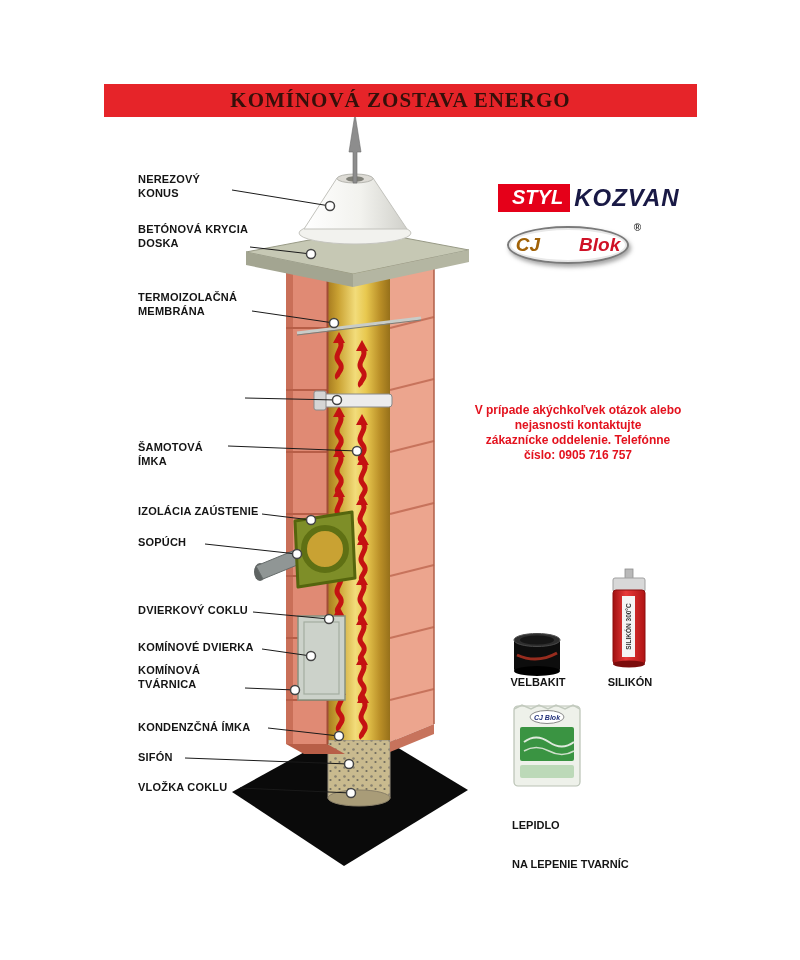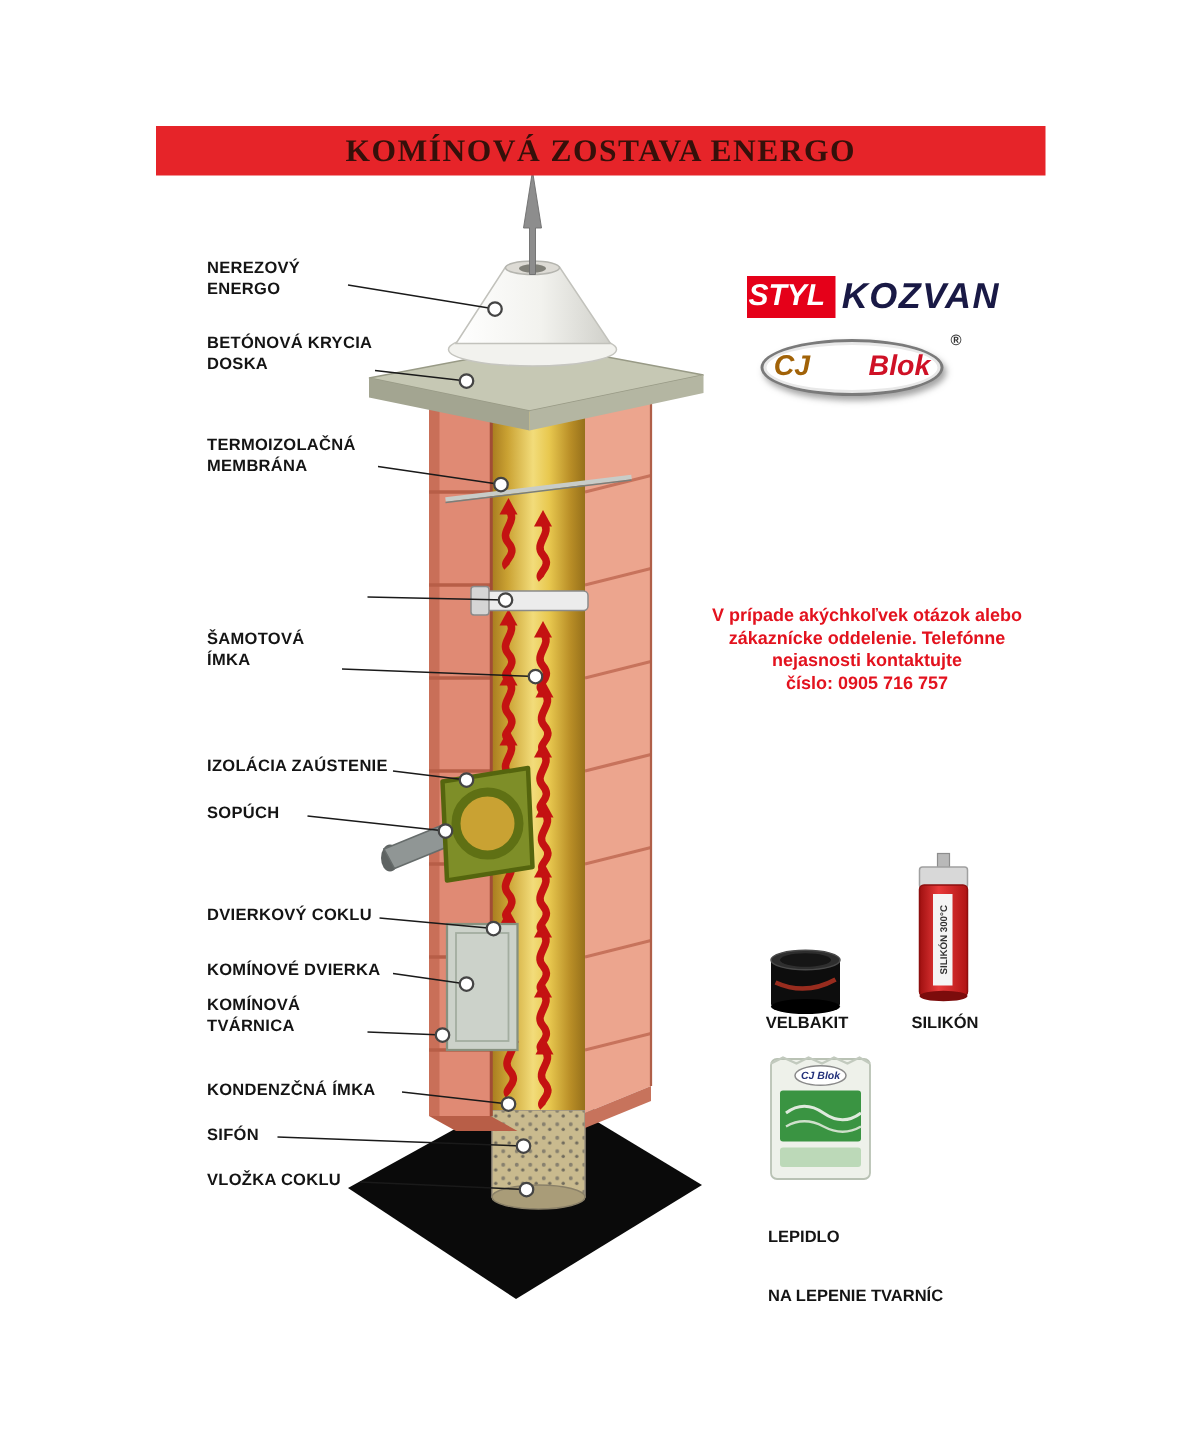--- a/index.html
+++ b/index.html
@@ -9,21 +9,21 @@
           display:flex;align-items:center;justify-content:center;
           font-family:"Liberation Serif",serif;font-weight:bold;font-size:21px;
           color:#35100a;letter-spacing:1px;z-index:3;}
   .diagram{position:absolute;left:0;top:0;z-index:1;}
   .part-label{position:absolute;z-index:2;font-size:11px;font-weight:bold;color:#141414;
               line-height:14px;letter-spacing:.2px;white-space:nowrap;}
   .part-label span{display:block;}
   .part-label .note{font-size:8px;letter-spacing:0;}
   .logo-styl{position:absolute;left:498px;top:184px;z-index:3;display:flex;align-items:center;
              font-style:italic;font-weight:bold;white-space:nowrap;}
-  .styl-box{background:#e50019;color:#fff;font-size:20px;padding:2px 7px 3px 1px;}
+  .styl-box{background:#e50019;color:#fff;font-size:20px;padding:2px 7px 3px 14px;}
   .kozvan{color:#191945;font-size:24px;margin-left:4px;letter-spacing:1px;}
   .logo-cjblok{position:absolute;left:507px;top:226px;z-index:3;width:118px;height:34px;
                background:#fff;border:2px solid #7a7a7a;border-radius:50%;
                box-shadow:2px 3px 4px rgba(90,90,90,.55), inset 0 0 0 2px #e8e8e8;
                display:flex;align-items:center;justify-content:center;gap:5px;
                font-style:italic;font-weight:bold;font-size:19px;white-space:nowrap;}
   .cj{color:#a16207;}
   .blok{color:#cf1126;margin-left:34px;}
   .reg{position:absolute;right:-14px;top:-6px;font-size:10px;font-style:normal;color:#333;}
   .contact{position:absolute;left:452px;top:403px;width:252px;z-index:3;text-align:center;
@@ -226,31 +226,31 @@
       <text x="547" y="719.5" font-size="7" font-family="Liberation Sans, sans-serif" font-weight="bold" font-style="italic" fill="#22307a" text-anchor="middle">CJ Blok</text>
       <rect x="520" y="727" width="54" height="34" rx="2" fill="#3a9442"></rect>
       <path d="M524,742 q12,-9 25,0 t25,0" fill="none" stroke="#dfeadd" stroke-width="2"></path>
       <path d="M524,751 q12,-7 25,0 t25,0" fill="none" stroke="#cfe0cb" stroke-width="1.5"></path>
       <rect x="520" y="765" width="54" height="13" rx="2" fill="#bcd9b8"></rect>
     </g>
   </svg>
 
   <div class="part-label" style="left:138px;top:172px">
     <span>NEREZOVÝ</span>
-    <span>ENERGO</span>
+    <span>KONUS</span>
   </div>
   <div class="part-label" style="left:138px;top:222px">
     <span>BETÓNOVÁ KRYCIA</span>
     <span>DOSKA</span>
   </div>
   <div class="part-label" style="left:138px;top:290px">
     <span>TERMOIZOLAČNÁ</span>
     <span>MEMBRÁNA</span>
   </div>
-  <div class="part-label" style="left:138px;top:419px">
+  <div class="part-label" style="left:138px;top:440px">
     <span>ŠAMOTOVÁ</span>
     <span>ÍMKA</span>
   </div>
   <div class="part-label" style="left:138px;top:504px">
     <span>IZOLÁCIA ZAÚSTENIE</span>
   </div>
   <div class="part-label" style="left:138px;top:535px">
     <span>SOPÚCH</span>
   </div>
   <div class="part-label" style="left:138px;top:603px">
@@ -278,22 +278,22 @@
     <span class="kozvan">KOZVAN</span>
   </div>
   <div class="logo-cjblok">
     <span class="cj">CJ</span>
     <span class="blok">Blok</span>
     <span class="reg">®</span>
   </div>
 
   <div class="contact">
     <span>V prípade akýchkoľvek otázok alebo</span>
+    <span>nejasnosti kontaktujte</span>
     <span>zákaznícke oddelenie. Telefónne</span>
-    <span>nejasnosti kontaktujte</span>
     <span>číslo: 0905 716 757</span>
   </div>
 
   <div class="product-label center" style="left:503px;top:675px;width:70px">VELBAKIT</div>
   <div class="product-label center" style="left:596px;top:675px;width:68px">SILIKÓN</div>
   <div class="product-label" style="left:512px;top:794px">
     <span>LEPIDLO</span>
     <span>NA LEPENIE TVARNÍC</span>
   </div>
 

